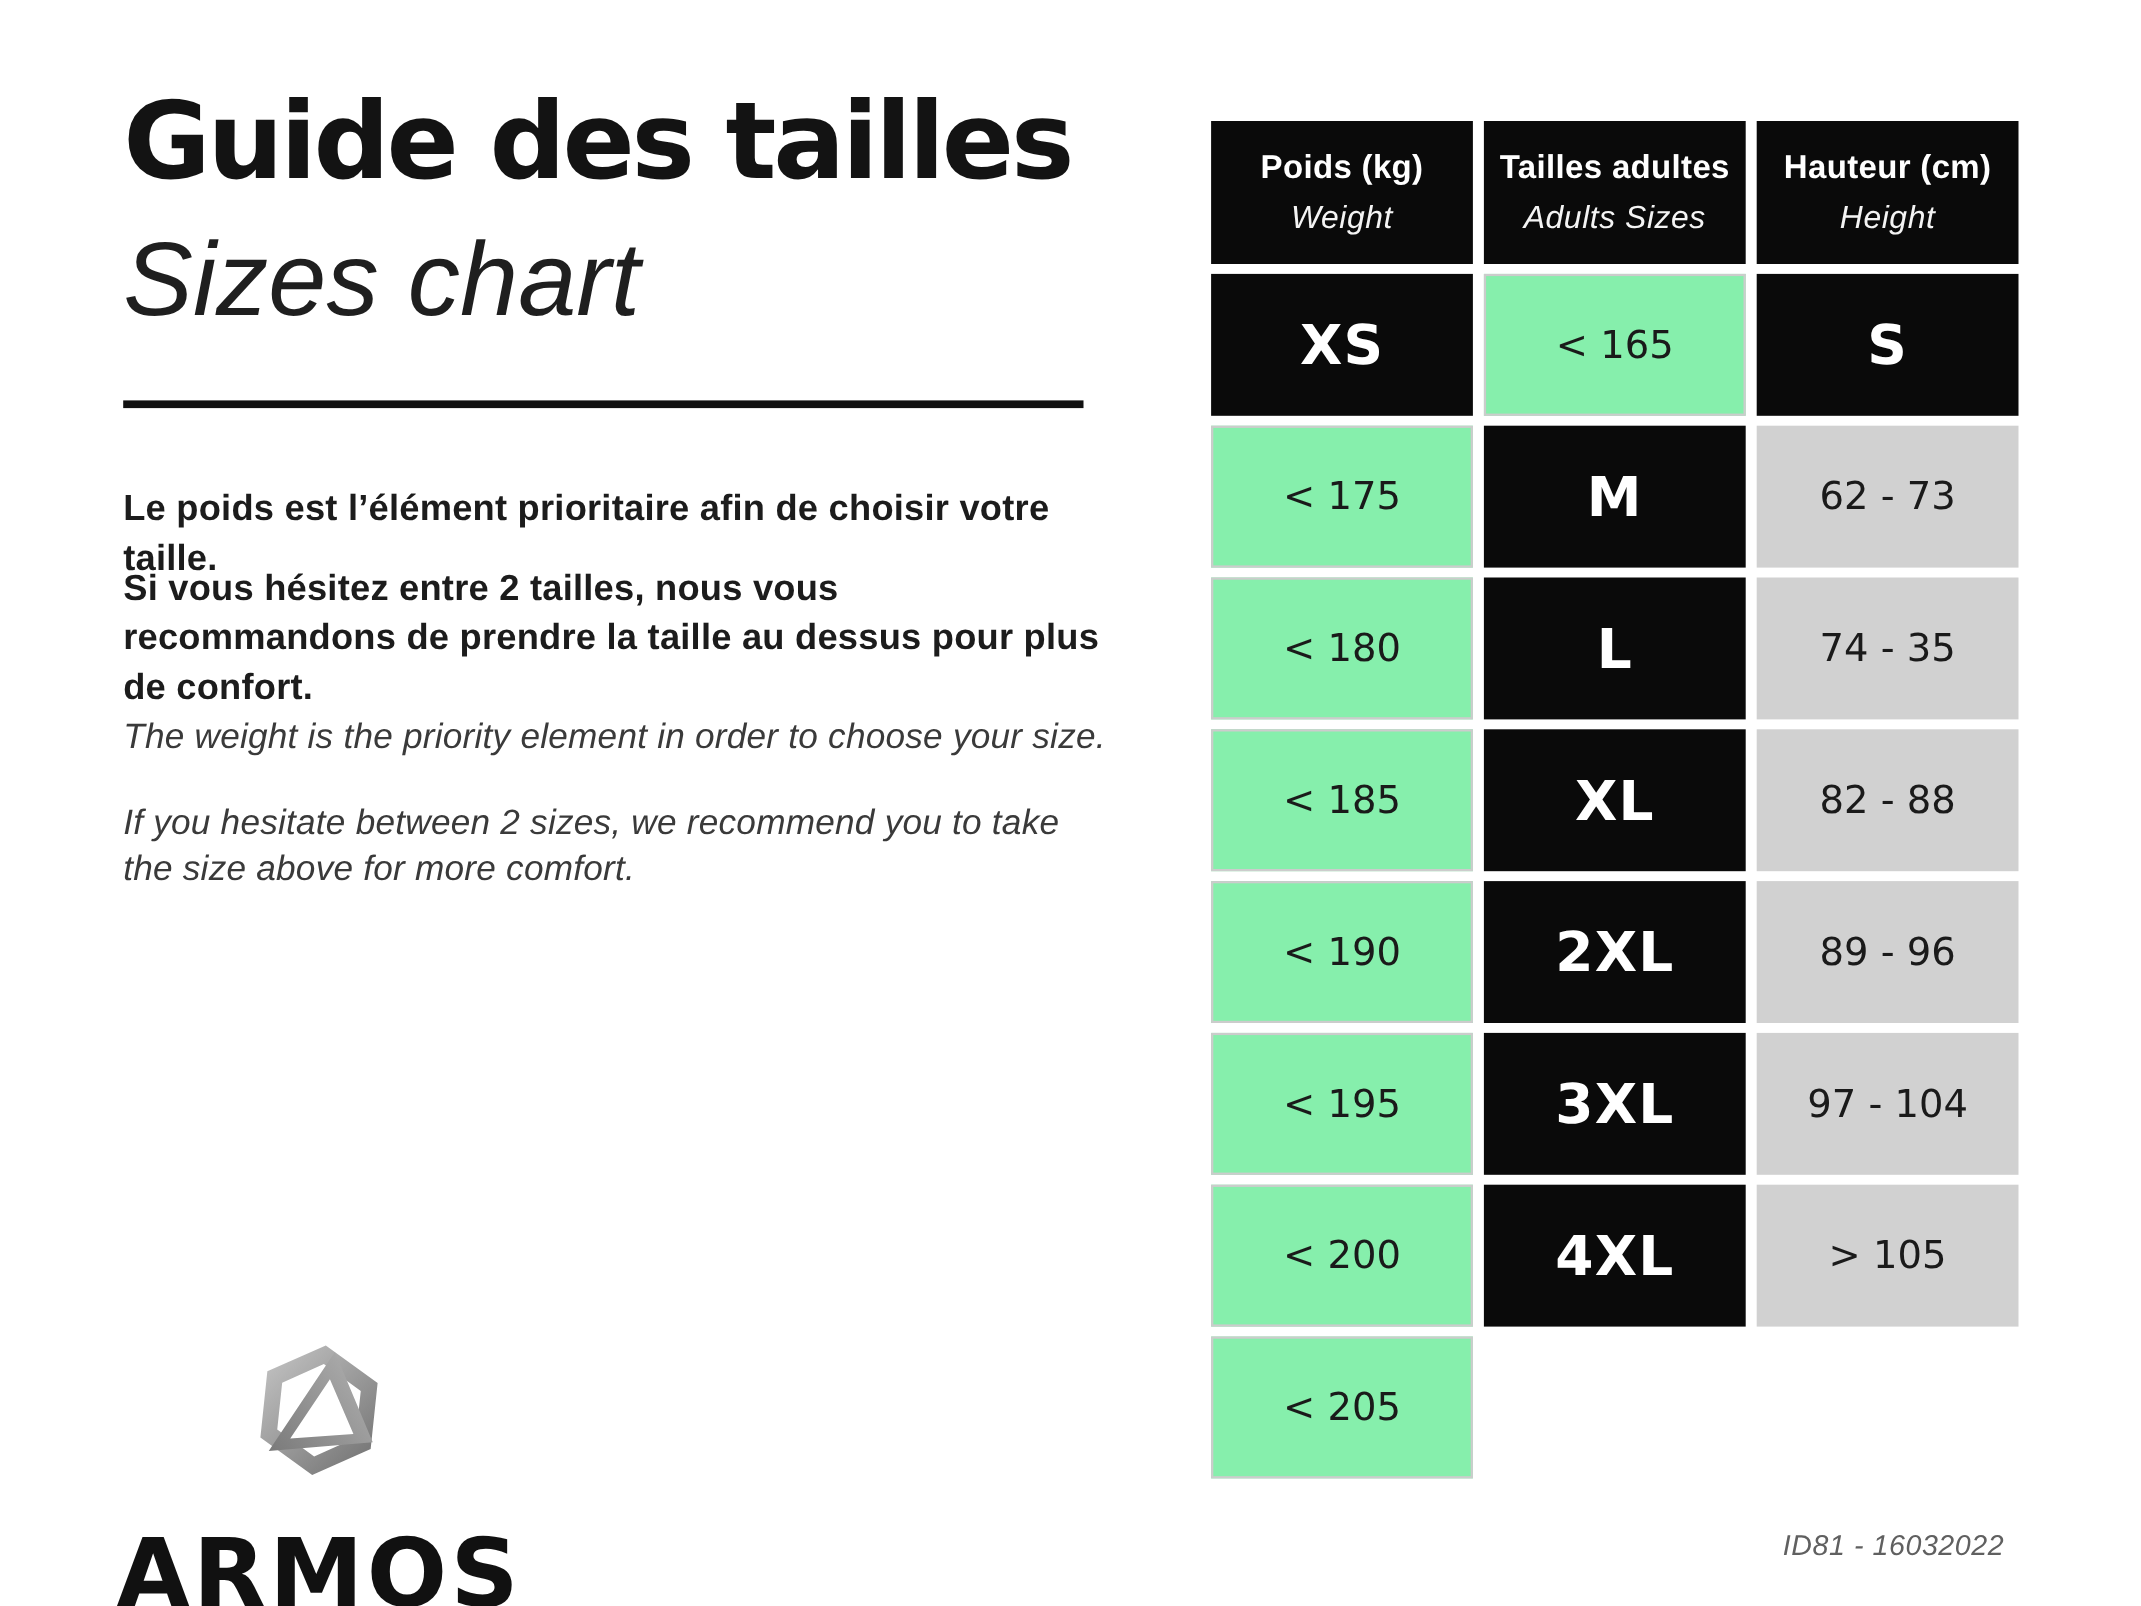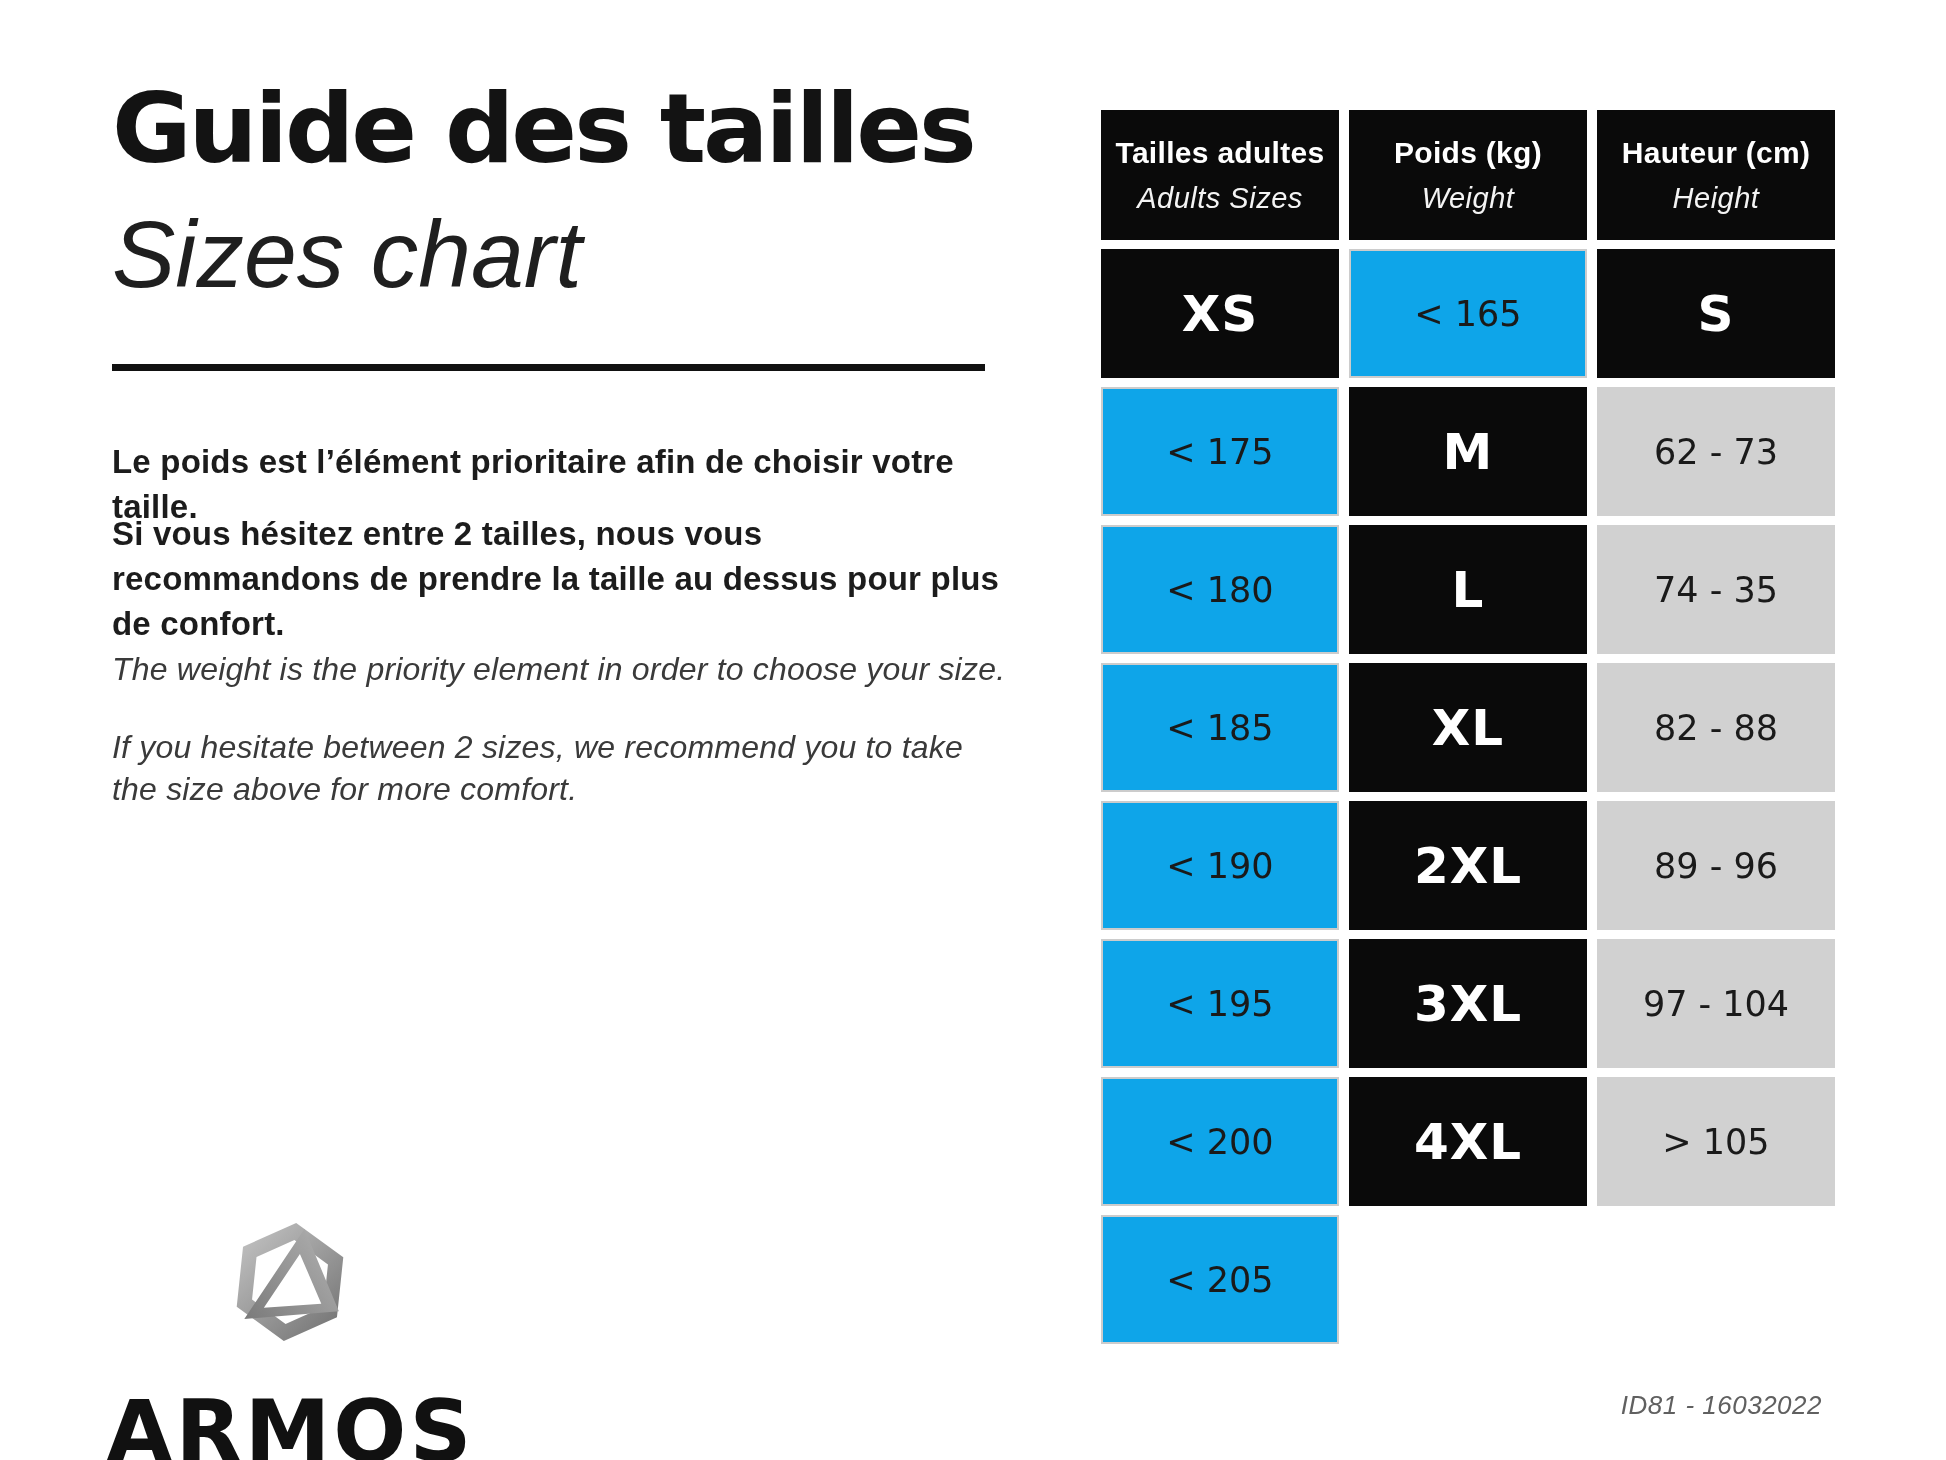--- a/index.html
+++ b/index.html
@@ -80,21 +80,21 @@
     background:var(--cell-black);color:#ffffff;
     font-family:"DejaVu Sans", sans-serif;
     font-size:50px;font-weight:700;letter-spacing:1px;
   }
   .cell.weight{
     background:var(--cell-gray);color:#1a1a1a;
     font-family:"DejaVu Sans", sans-serif;
     font-size:35px;font-weight:400;
   }
   .cell.height{
-    background:#0ea5e9;color:#1a1a1a;border:2px solid var(--cell-border);
+    background:#86efac;color:#1a1a1a;border:2px solid var(--cell-border);
     font-family:"DejaVu Sans", sans-serif;
     font-size:35px;font-weight:400;
   }
 
   
   .footer-id{
     position:absolute;right:124px;top:1390px;
     font-size:26px;font-style:italic;font-weight:400;color:var(--footer);
     letter-spacing:0.5px;
   }
@@ -133,26 +133,26 @@
       </g>
     </svg>
   </span>
   <span class="wordmark">ARMOS</span>
   <span class="regmark">®</span>
 </div>
 
 <div class="size-table">
 
   <div class="cell head">
+    <span class="fr">Poids (kg)</span>
+    <span class="en">Weight</span>
+  </div>
+  <div class="cell head">
     <span class="fr">Tailles adultes</span>
     <span class="en">Adults Sizes</span>
-  </div>
-  <div class="cell head">
-    <span class="fr">Poids (kg)</span>
-    <span class="en">Weight</span>
   </div>
   <div class="cell head">
     <span class="fr">Hauteur (cm)</span>
     <span class="en">Height</span>
   </div>
 
   <div class="cell size">XS</div>
   <div class="cell height">&lt; 165</div>
 
   <div class="cell size">S</div>

